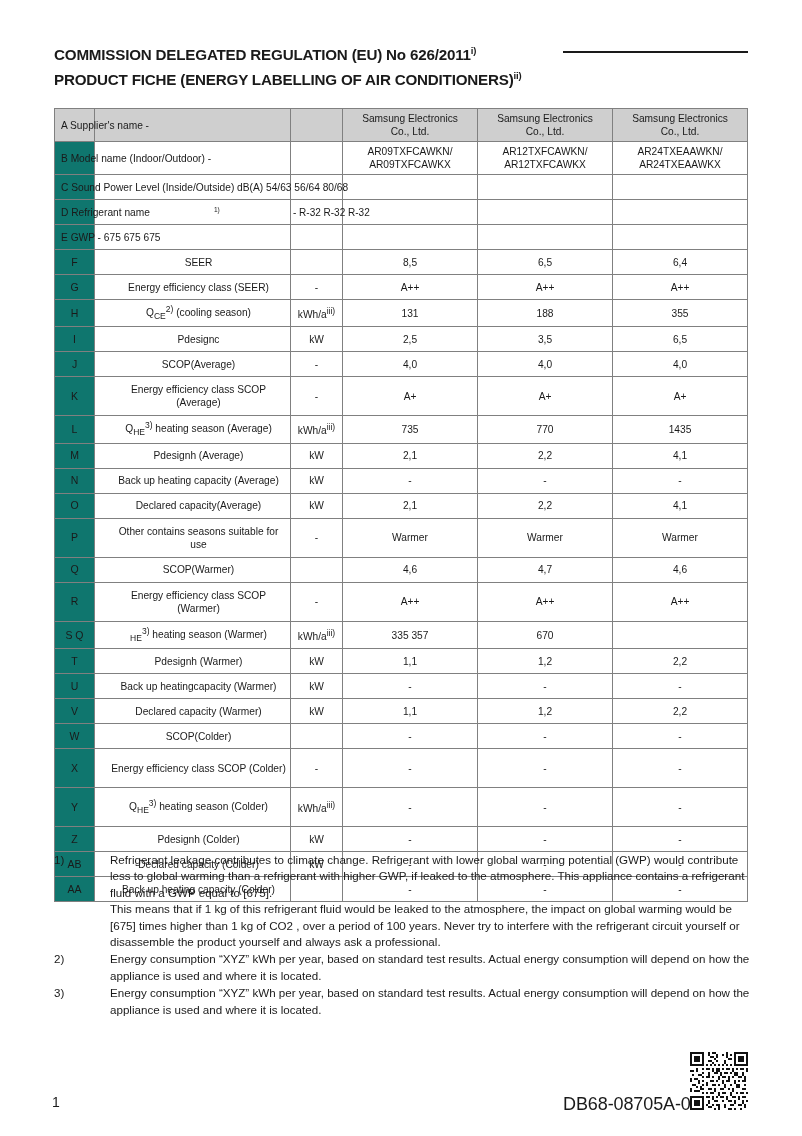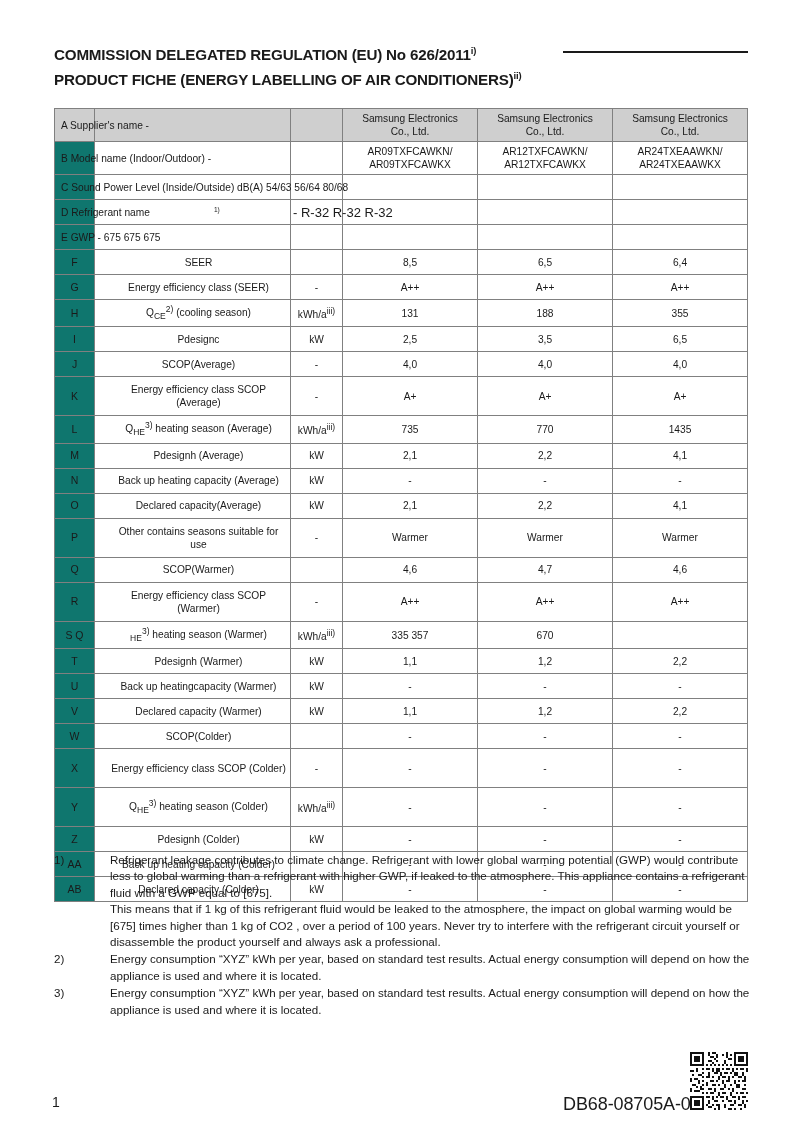--- a/index.html
+++ b/index.html
@@ -119,21 +119,21 @@
     position: relative;
     overflow: visible;
   }
   td.mid-spill .spill-text {
     position: absolute;
     left: 2px;
     top: 50%;
     transform: translateY(-50%);
     white-space: nowrap;
     text-align: left;
-    font-size: 13px;
+    font-size: 10px;
     z-index: 3;
     pointer-events: none;
   }
 
   
   .footnotes {
     position: absolute;
     left: 54px;
     top: 852px;
     width: 700px;
@@ -461,32 +461,32 @@
       <tr>
         <td class="letter">Z</td>
         <td class="desc">Pdesignh (Colder)</td>
         <td>kW</td>
         <td>-</td>
         <td>-</td>
         <td>-</td>
       </tr>
 
       <tr>
+        <td class="letter">AB</td>
+        <td class="desc">Declared capacity (Colder)</td>
+        <td>kW</td>
+        <td>-</td>
+        <td>-</td>
+        <td>-</td>
+      </tr>
+
+      <tr>
         <td class="letter">AA</td>
         <td class="desc">Back up heating capacity (Colder)</td>
         <td></td>
-        <td>-</td>
-        <td>-</td>
-        <td>-</td>
-      </tr>
-
-      <tr>
-        <td class="letter">AB</td>
-        <td class="desc">Declared capacity (Colder)</td>
-        <td>kW</td>
         <td>-</td>
         <td>-</td>
         <td>-</td>
       </tr>
 
     </tbody>
   </table>
 
   <div class="footnotes">
     <div class="fn">

